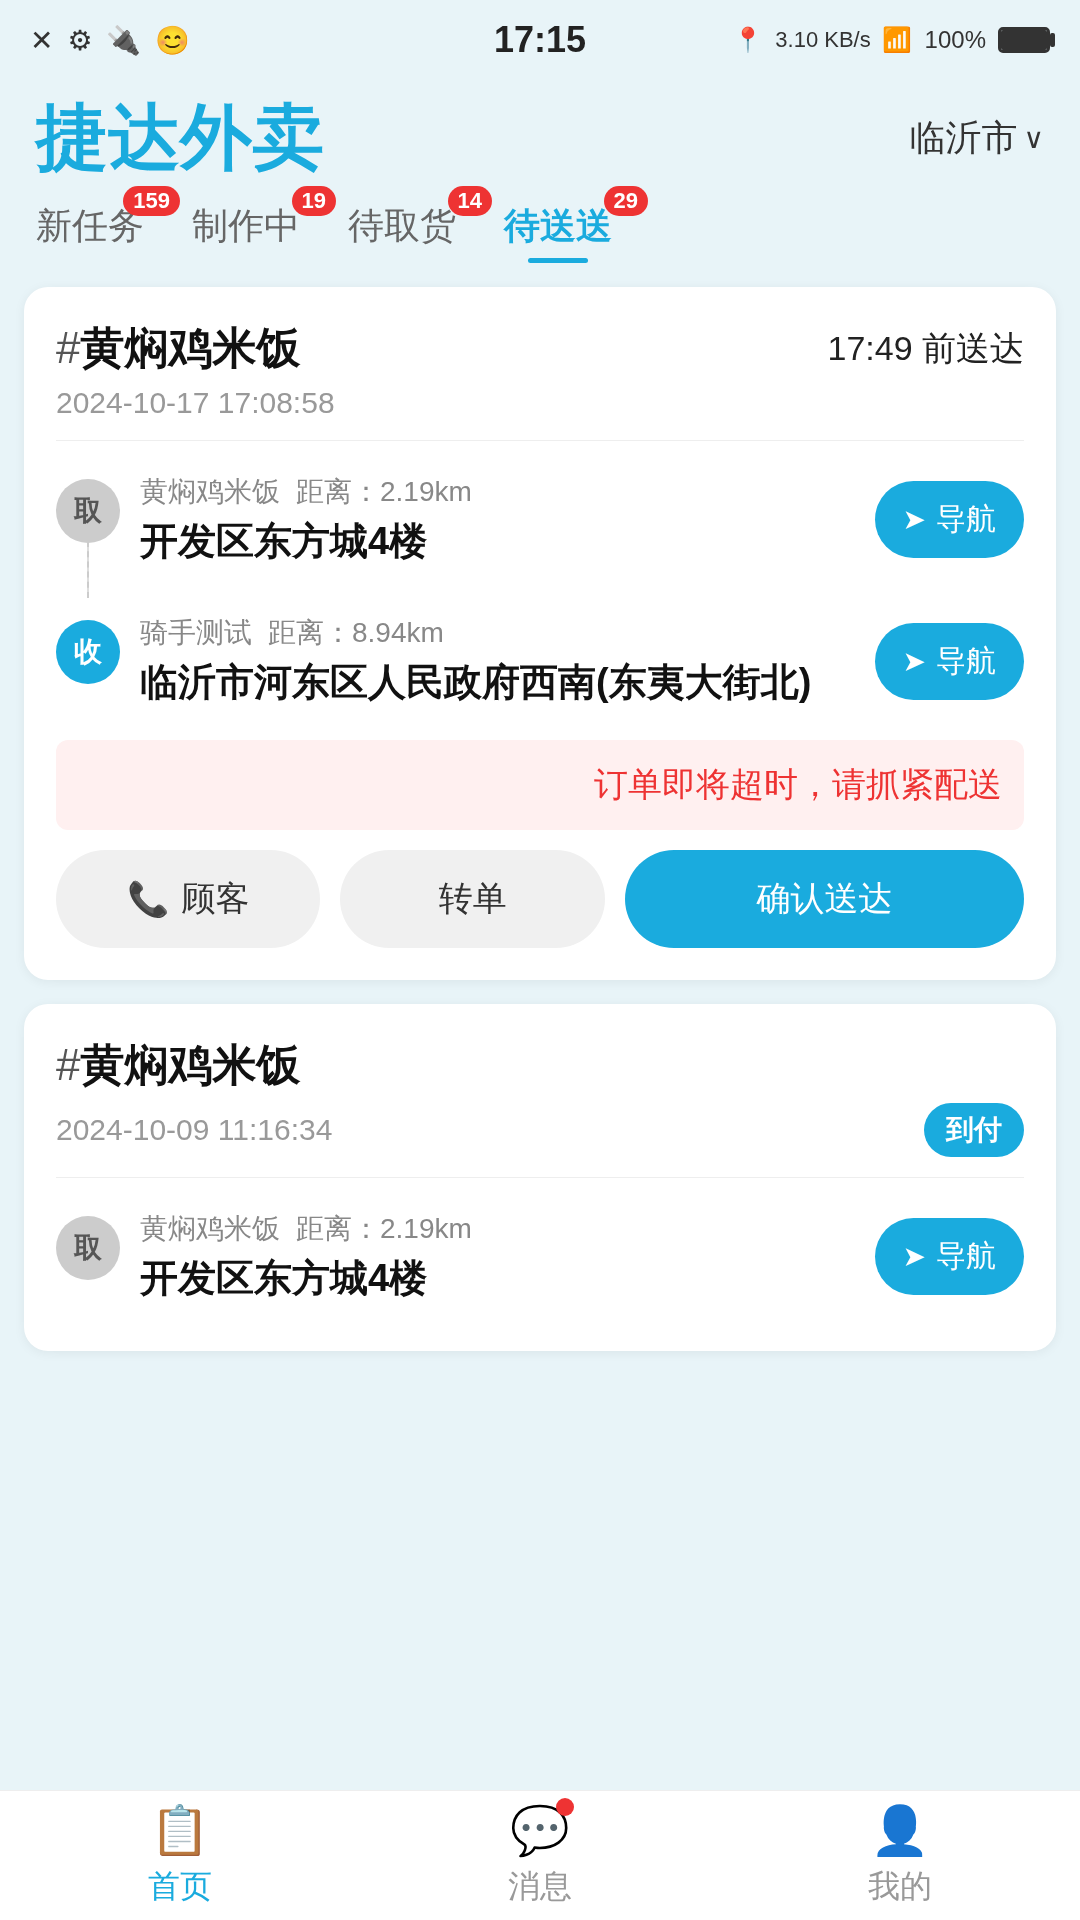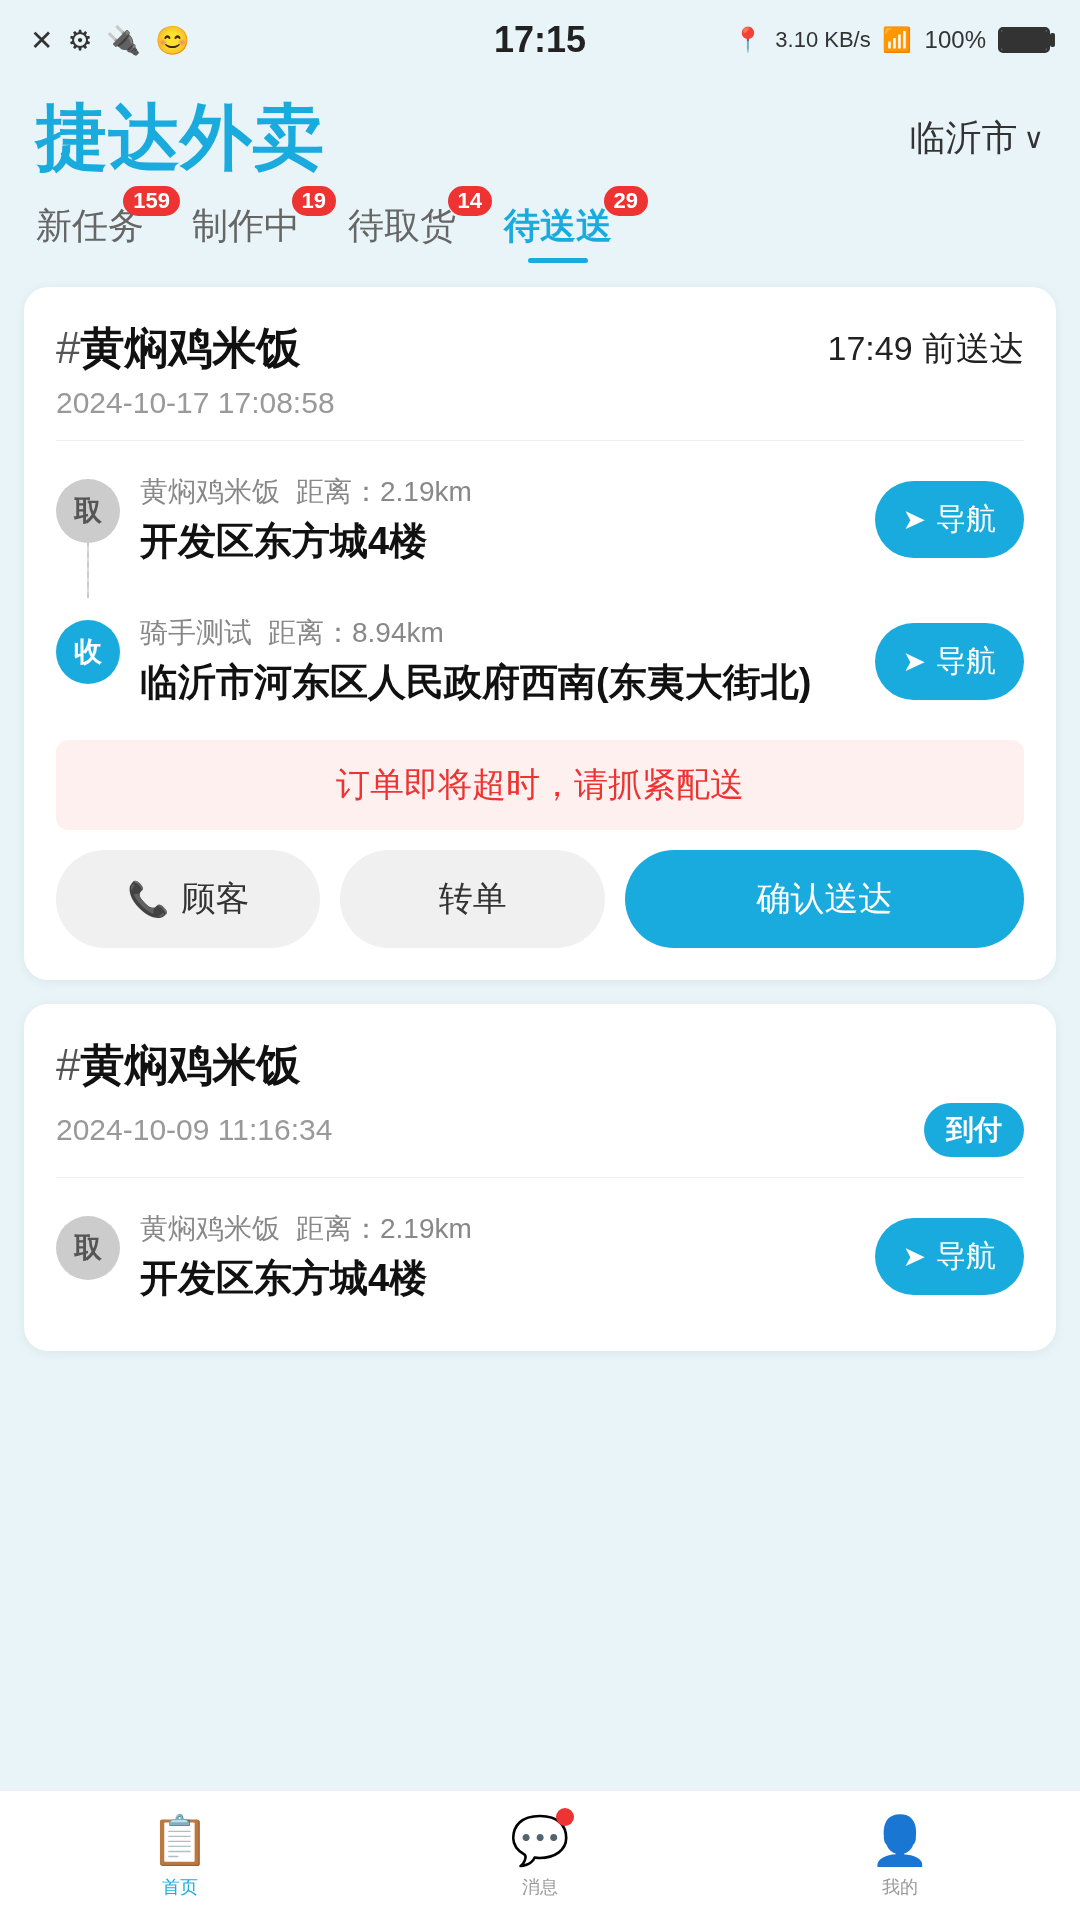--- a/index.html
+++ b/index.html
@@ -260,21 +260,21 @@
     }
     .nav-btn-icon {
       font-size: 28px;
     }
 
     
     .warning-bar {
       background: #fff0f0;
       border-radius: 12px;
       padding: 22px;
-      text-align: center;
+      text-align: right;
       font-size: 34px;
       color: #e33;
       margin: 16px 0;
     }
 
     
     .action-row {
       display: flex;
       gap: 20px;
       margin-top: 20px;
@@ -330,21 +330,21 @@
       cursor: pointer;
     }
     .nav-tab-icon {
       font-size: 48px;
       color: #999;
     }
     .nav-tab-icon.active-icon {
       color: #1aabde;
     }
     .nav-tab-label {
-      font-size: 18px;
+      font-size: 32px;
       color: #999;
     }
     .nav-tab-label.active-label {
       color: #1aabde;
     }
     .msg-badge {
       position: relative;
     }
     .msg-badge-dot {
       position: absolute;

